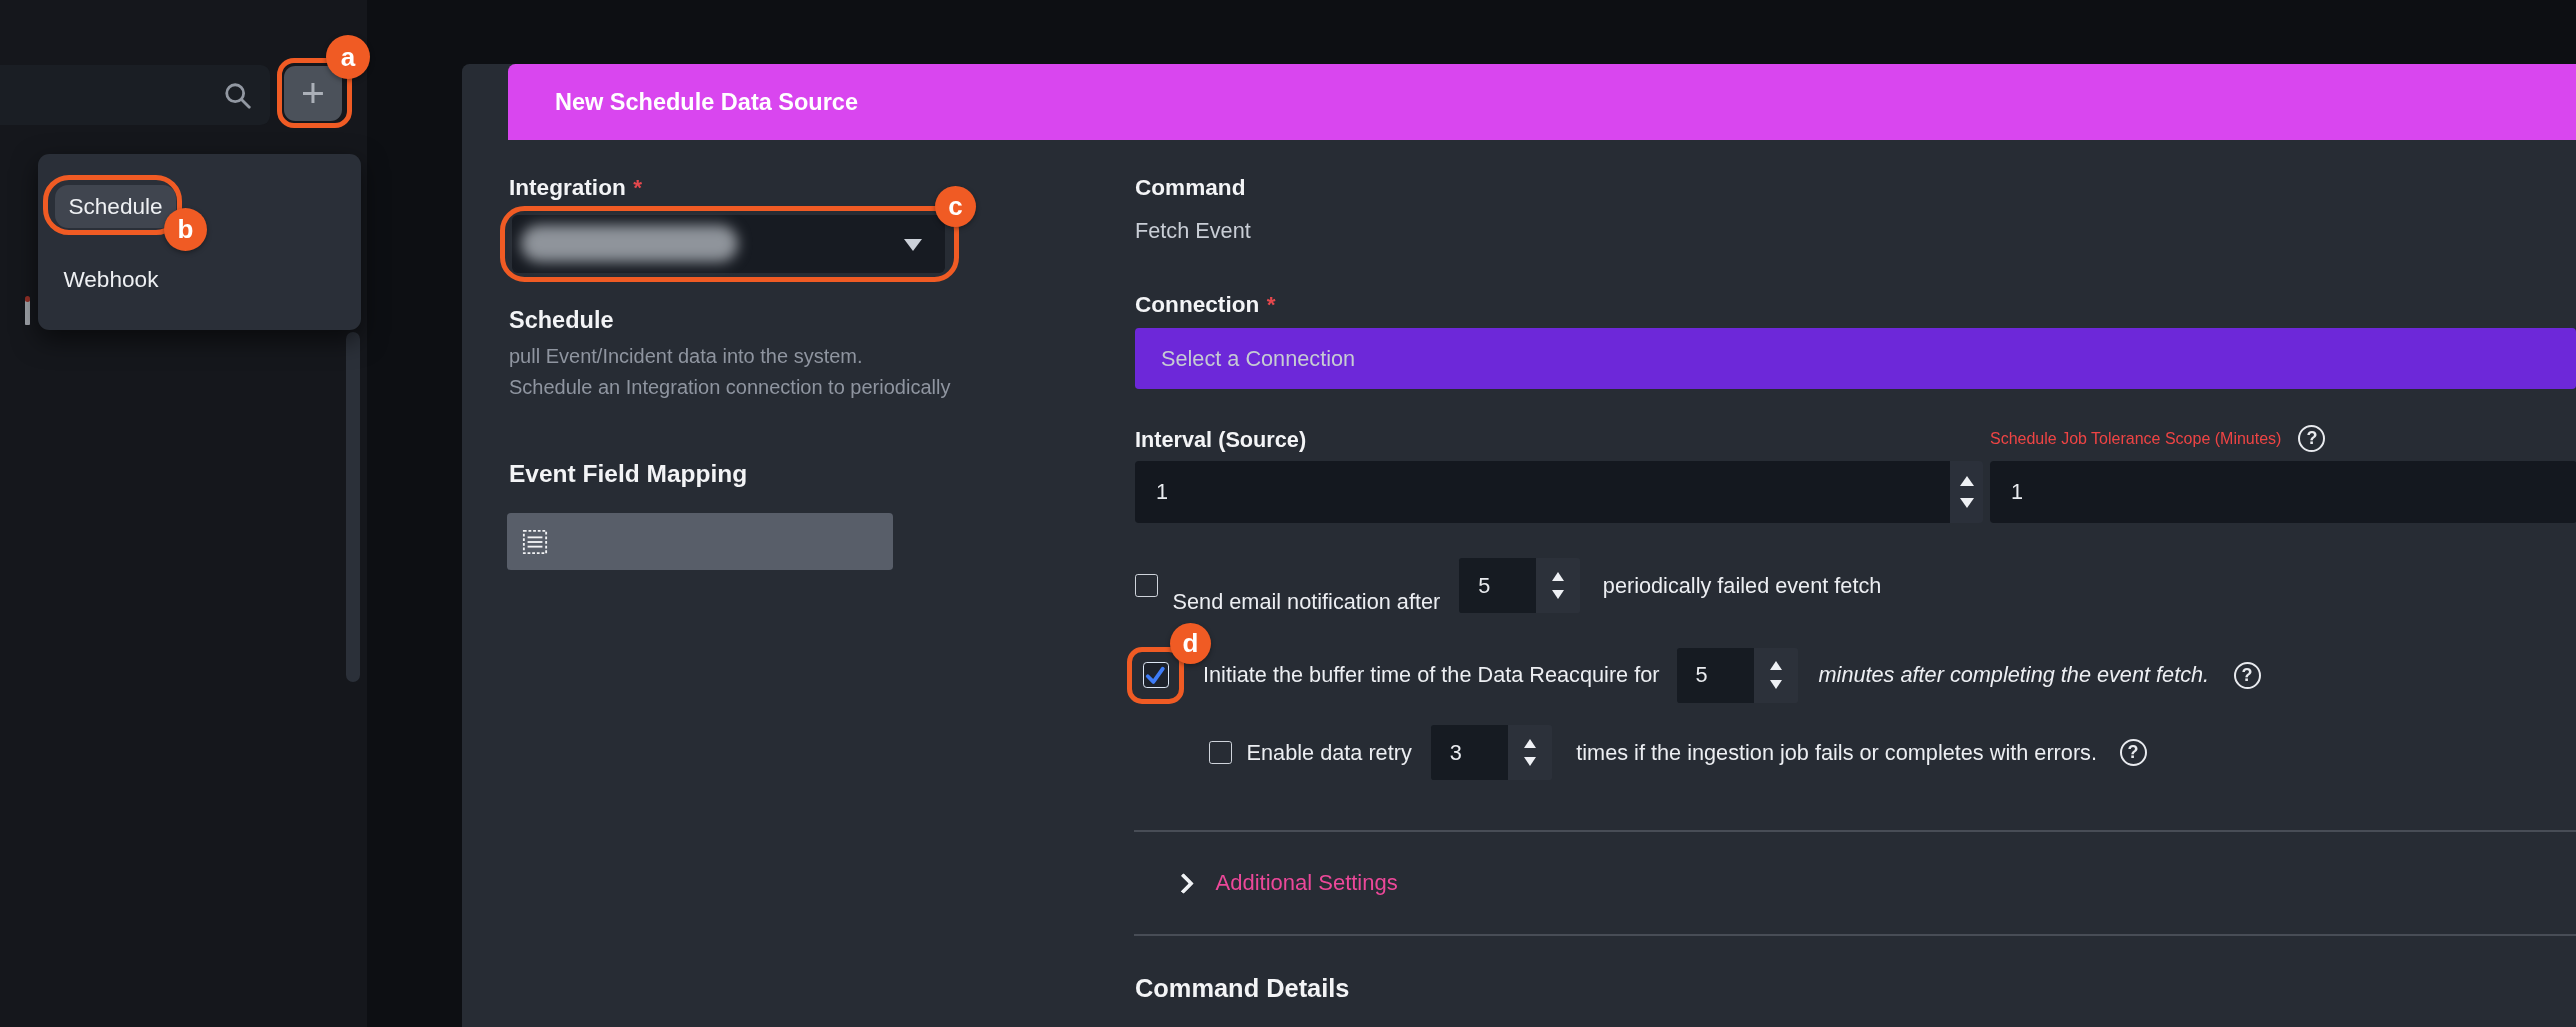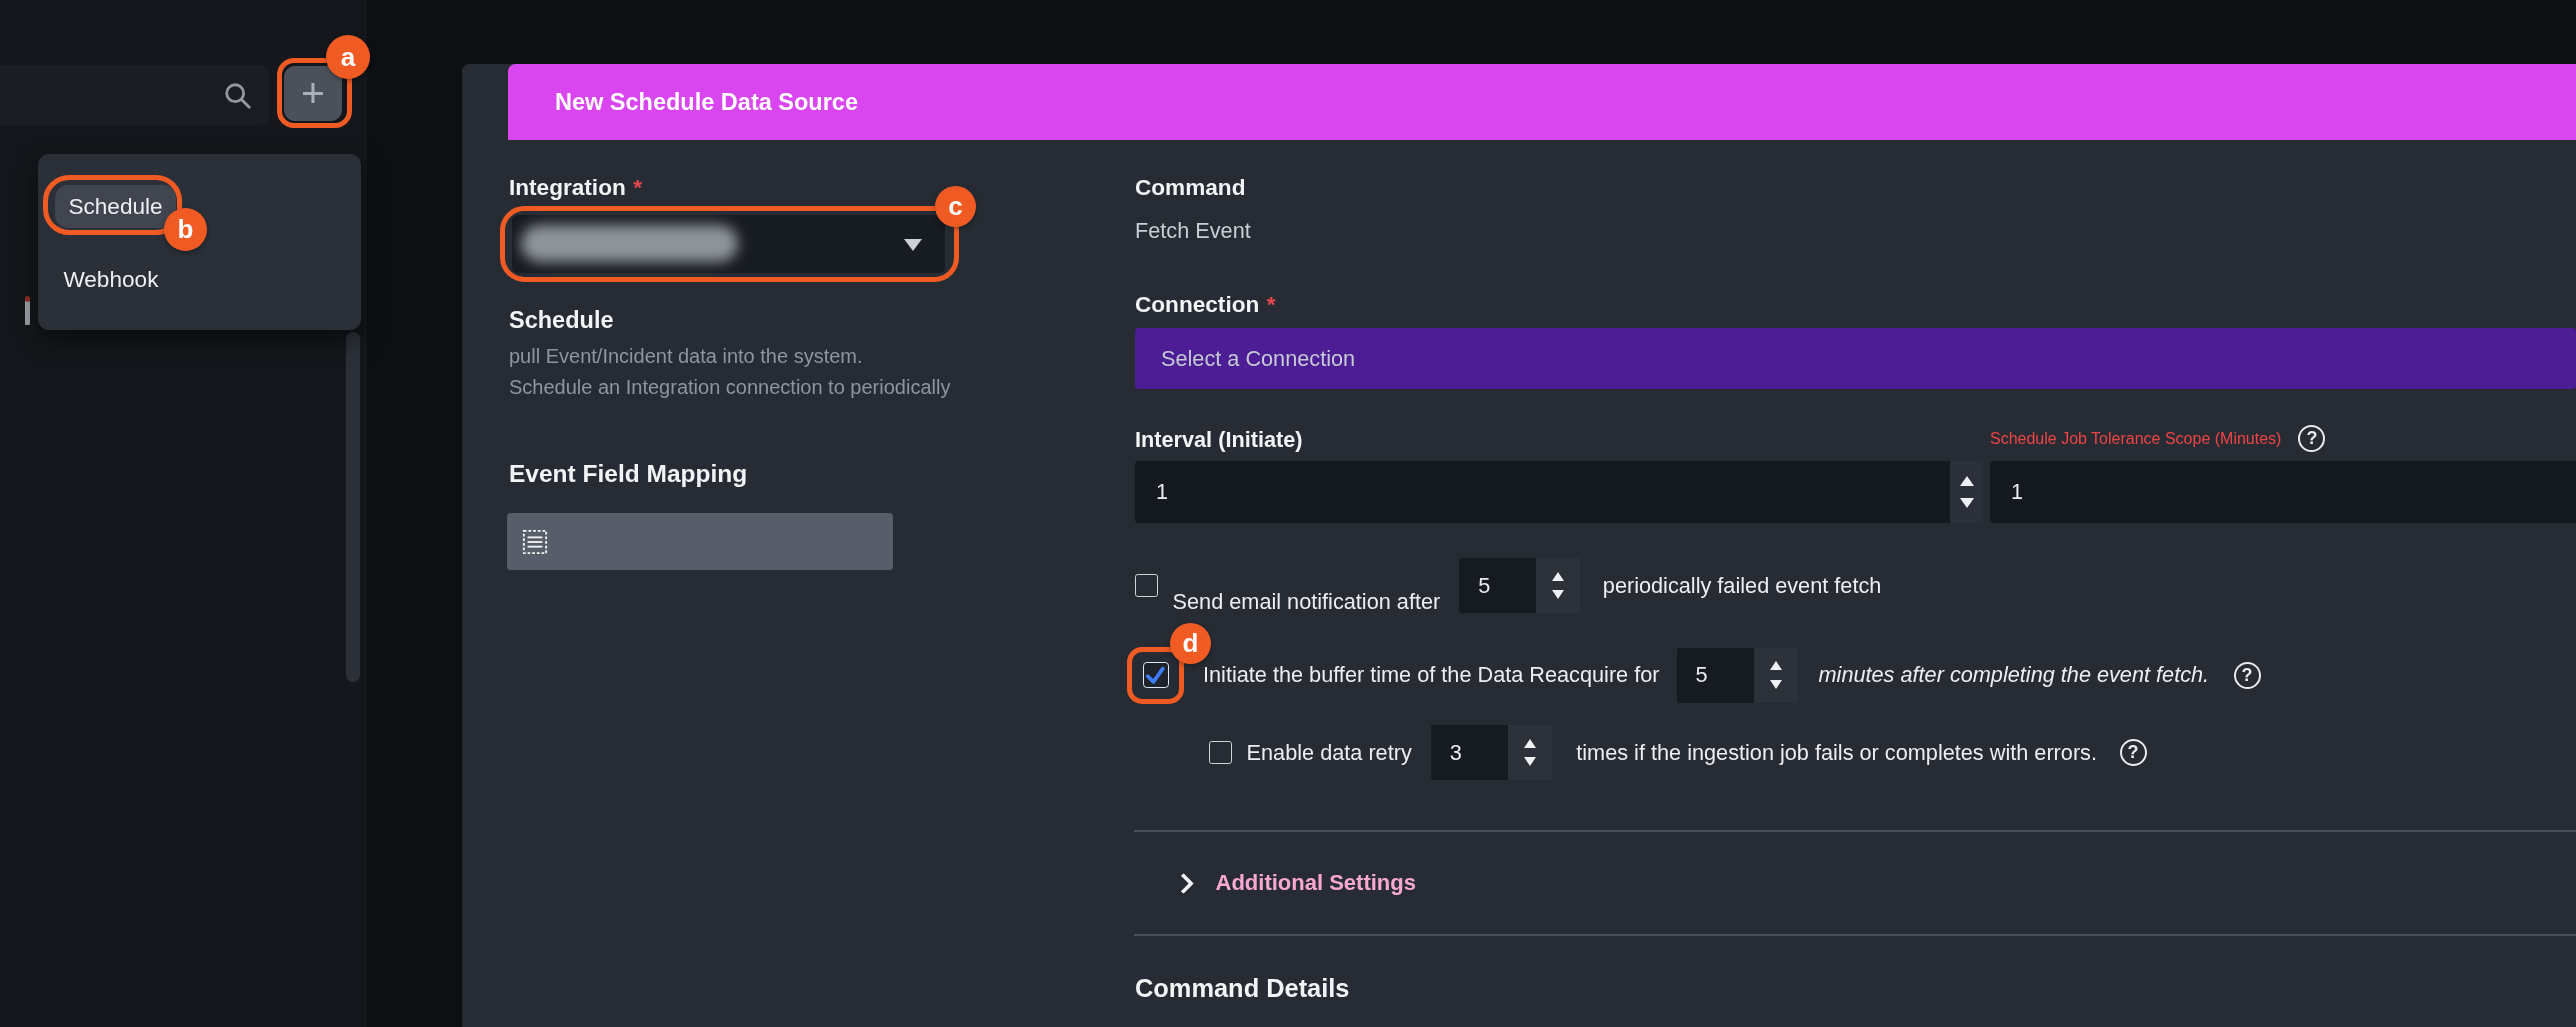--- a/index.html
+++ b/index.html
@@ -57,21 +57,21 @@
   #schedule-heading { left:47px; top:243px; font-size:23.5px; }
   #schedule-desc { left:47px; top:277px; width:471px; color:#8f95a0; font-size:20px; line-height:31px; }
   #efm-heading { left:47px; top:396px; }
   #efm-button { left:45px; top:449px; width:386px; height:57px; background:#585e69; border-radius:3.8px;
                 display:flex; align-items:center; padding-left:15px; gap:13px; color:#f2f3f5; font-size:22px; }
 
   
   #command-label { left:673px; top:111px; }
   #command-value { left:673px; top:154px; color:#c9ced6; font-size:21.7px; }
   #connection-label { left:673px; top:228px; }
-  #connection-input { left:673px; top:264px; width:1441px; height:61px; background:#4c1d95; border-radius:3.8px;
+  #connection-input { left:673px; top:264px; width:1441px; height:61px; background:#6d28d9; border-radius:3.8px;
                       display:flex; align-items:center; padding-left:26px; color:#c6cbd3; font-size:21.7px; }
   #interval-label { left:673px; top:363px; font-size:21.7px; }
   .field { background:#14181f; border:none; outline:none; color:#e9ebef; font-size:21.7px;
            font-family:"Liberation Sans","DejaVu Sans",sans-serif; }
   #interval-input { left:673px; top:397px; width:815px; height:62px; border-radius:3.8px 0 0 3.8px; padding-left:21px; }
   #interval-spinner { left:1488px; top:397px; width:33px; height:62px; background:#2b303a; border-radius:0 3.8px 3.8px 0;
                       display:flex; flex-direction:column; align-items:center; justify-content:center; gap:11.3px; }
   .tri-up { width:0; height:0; border-left:7.5px solid transparent; border-right:7.5px solid transparent; border-bottom:10.4px solid #eef0f4; }
   .tri-dn { width:0; height:0; border-left:7.5px solid transparent; border-right:7.5px solid transparent; border-top:10.4px solid #eef0f4; }
   #tolerance-label-row { left:1528px; top:361px; display:flex; align-items:center; gap:17px; }
@@ -110,21 +110,21 @@
   #retry-row .numwrap { margin-left:19px; }
   #retry-row .t2 { margin-left:24.5px; }
   #retry-row .help-icon { margin-left:22.6px; }
 
   .divider { height:1.9px; background:#484d56; width:1442px; left:672px; }
   #divider-1 { top:766px; }
   #divider-2 { top:870px; }
   #additional-row { left:714px; top:799px; height:40px; display:flex; align-items:center; gap:24.5px; }
   .chevron-right { width:15px; height:15px; border-top:4.2px solid #f0f2f5; border-right:4.2px solid #f0f2f5;
                    transform:rotate(45deg); border-radius:1.9px; flex:0 0 auto; }
-  #additional-label { color:#f9a8d4; font-size:22px; font-weight:700; }
+  #additional-label { color:#ec4899; font-size:22px; font-weight:400; }
   #command-details { left:673px; top:910px; font-size:25.4px; }
 </style>
 </head>
 <body>
 
 <div id="stage">
 
   <div id="sidebar" class="abs">
     <div id="search-box" class="abs">
       <svg width="30" height="30" viewBox="0 0 32 32">
@@ -183,21 +183,21 @@
     <div id="command-label" class="abs label-bold">Command</div>
     <div id="command-value" class="abs">Fetch Event</div>
 
     <div id="connection-label" class="abs label-bold">
       <span>Connection</span><span class="req">*</span>
     </div>
     <div id="connection-input" class="abs">
       <span>Select a Connection</span>
     </div>
 
-    <div id="interval-label" class="abs label-bold">Interval (Initiate)</div>
+    <div id="interval-label" class="abs label-bold">Interval (Source)</div>
     <input id="interval-input" class="abs field" type="text" value="1" style="">
     <div id="interval-spinner" class="abs">
       <div class="tri-up"></div>
       <div class="tri-dn"></div>
     </div>
 
     <div id="tolerance-label-row" class="abs">
       <span class="txt">Schedule Job Tolerance Scope (Minutes)</span>
       <span class="help-icon">
           <span>?</span>

